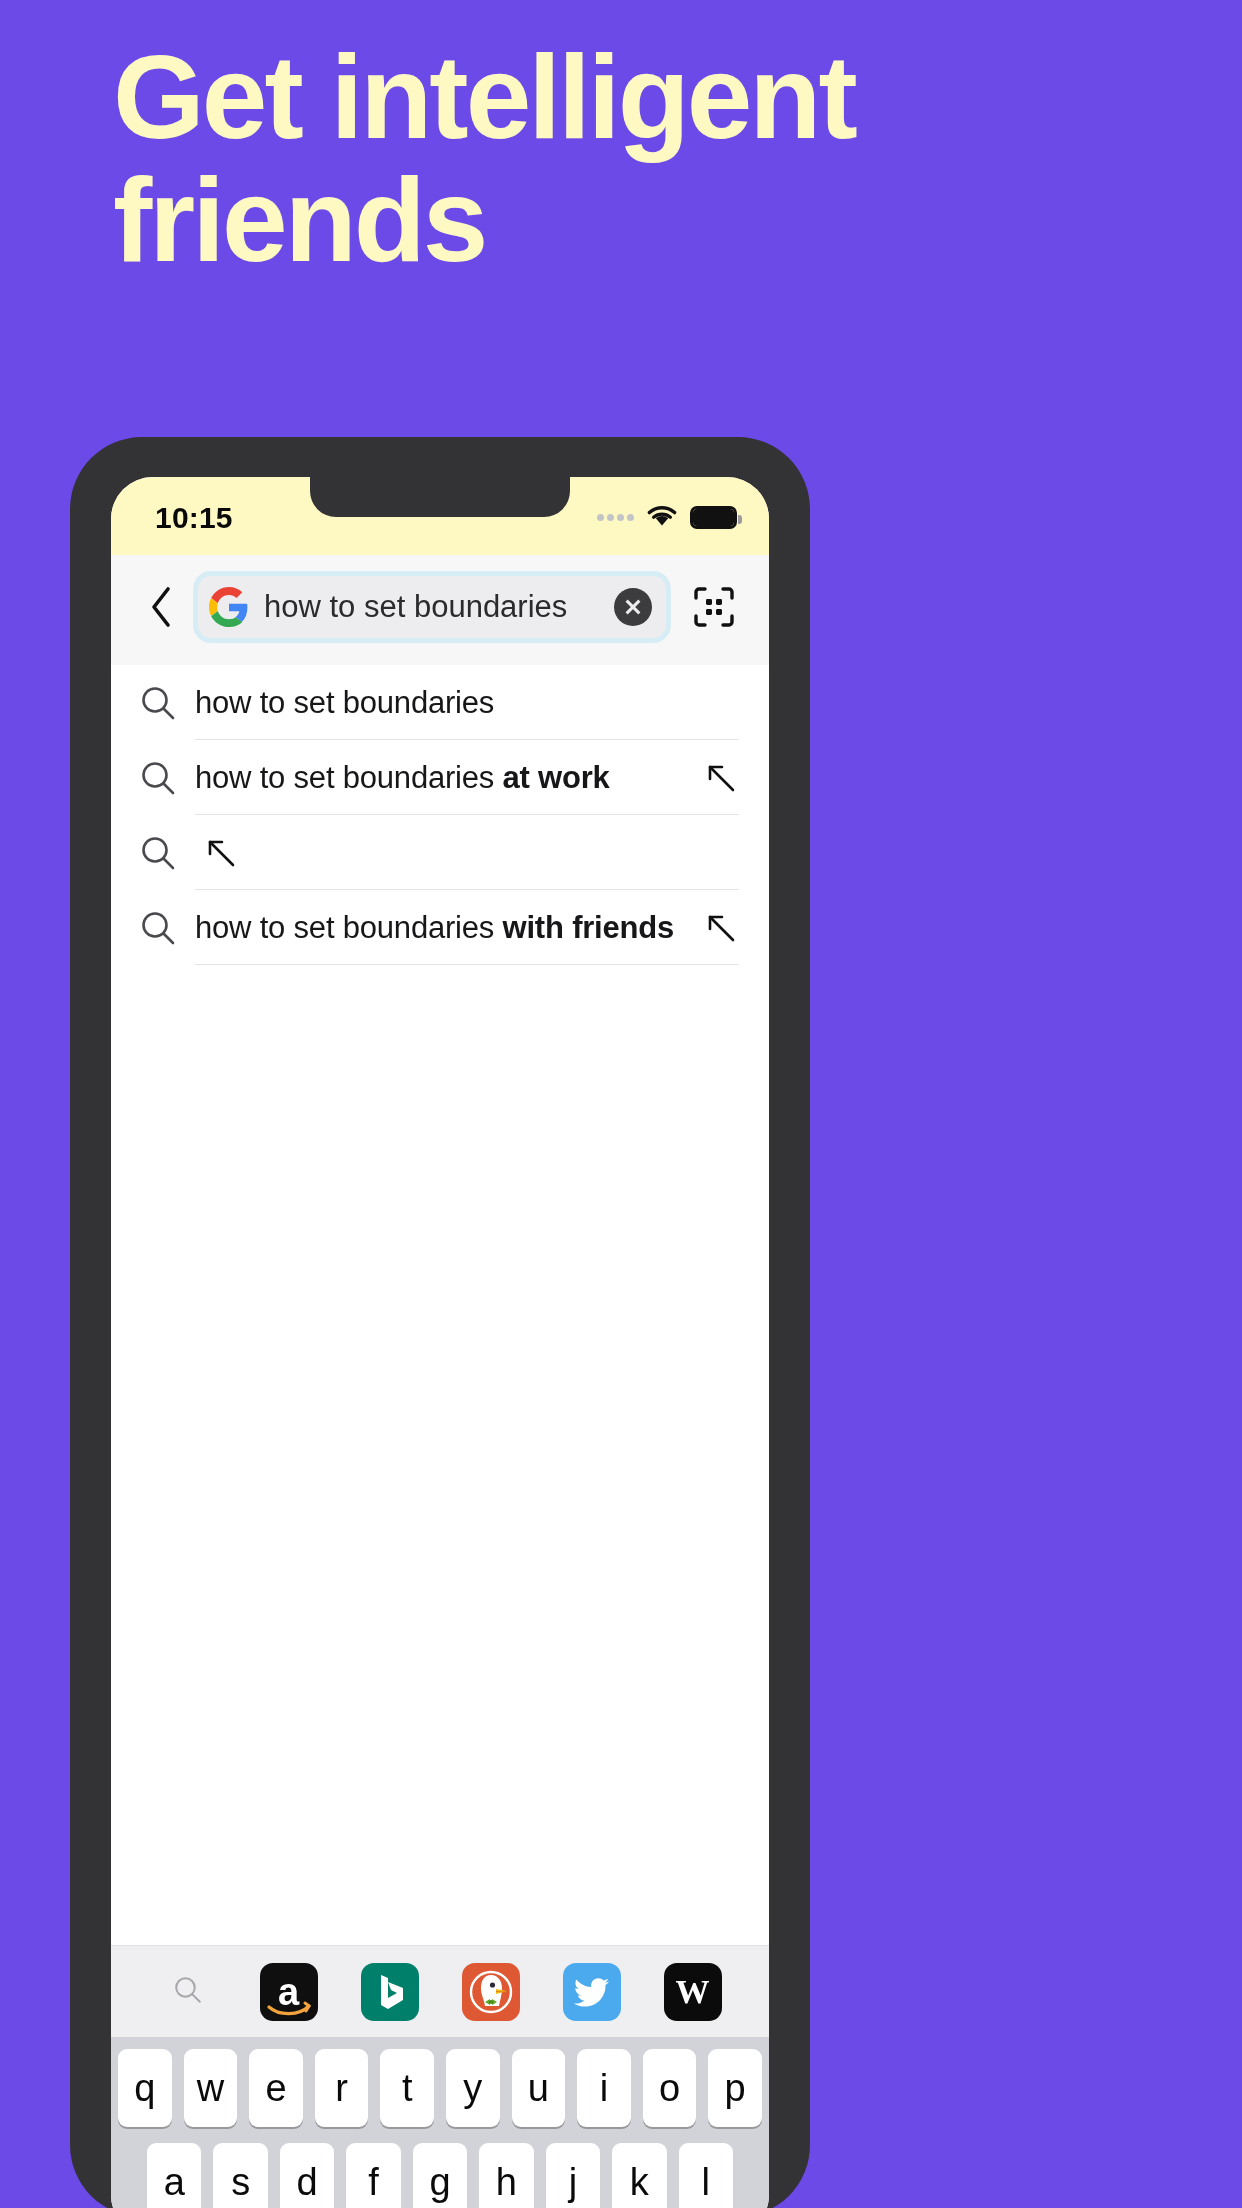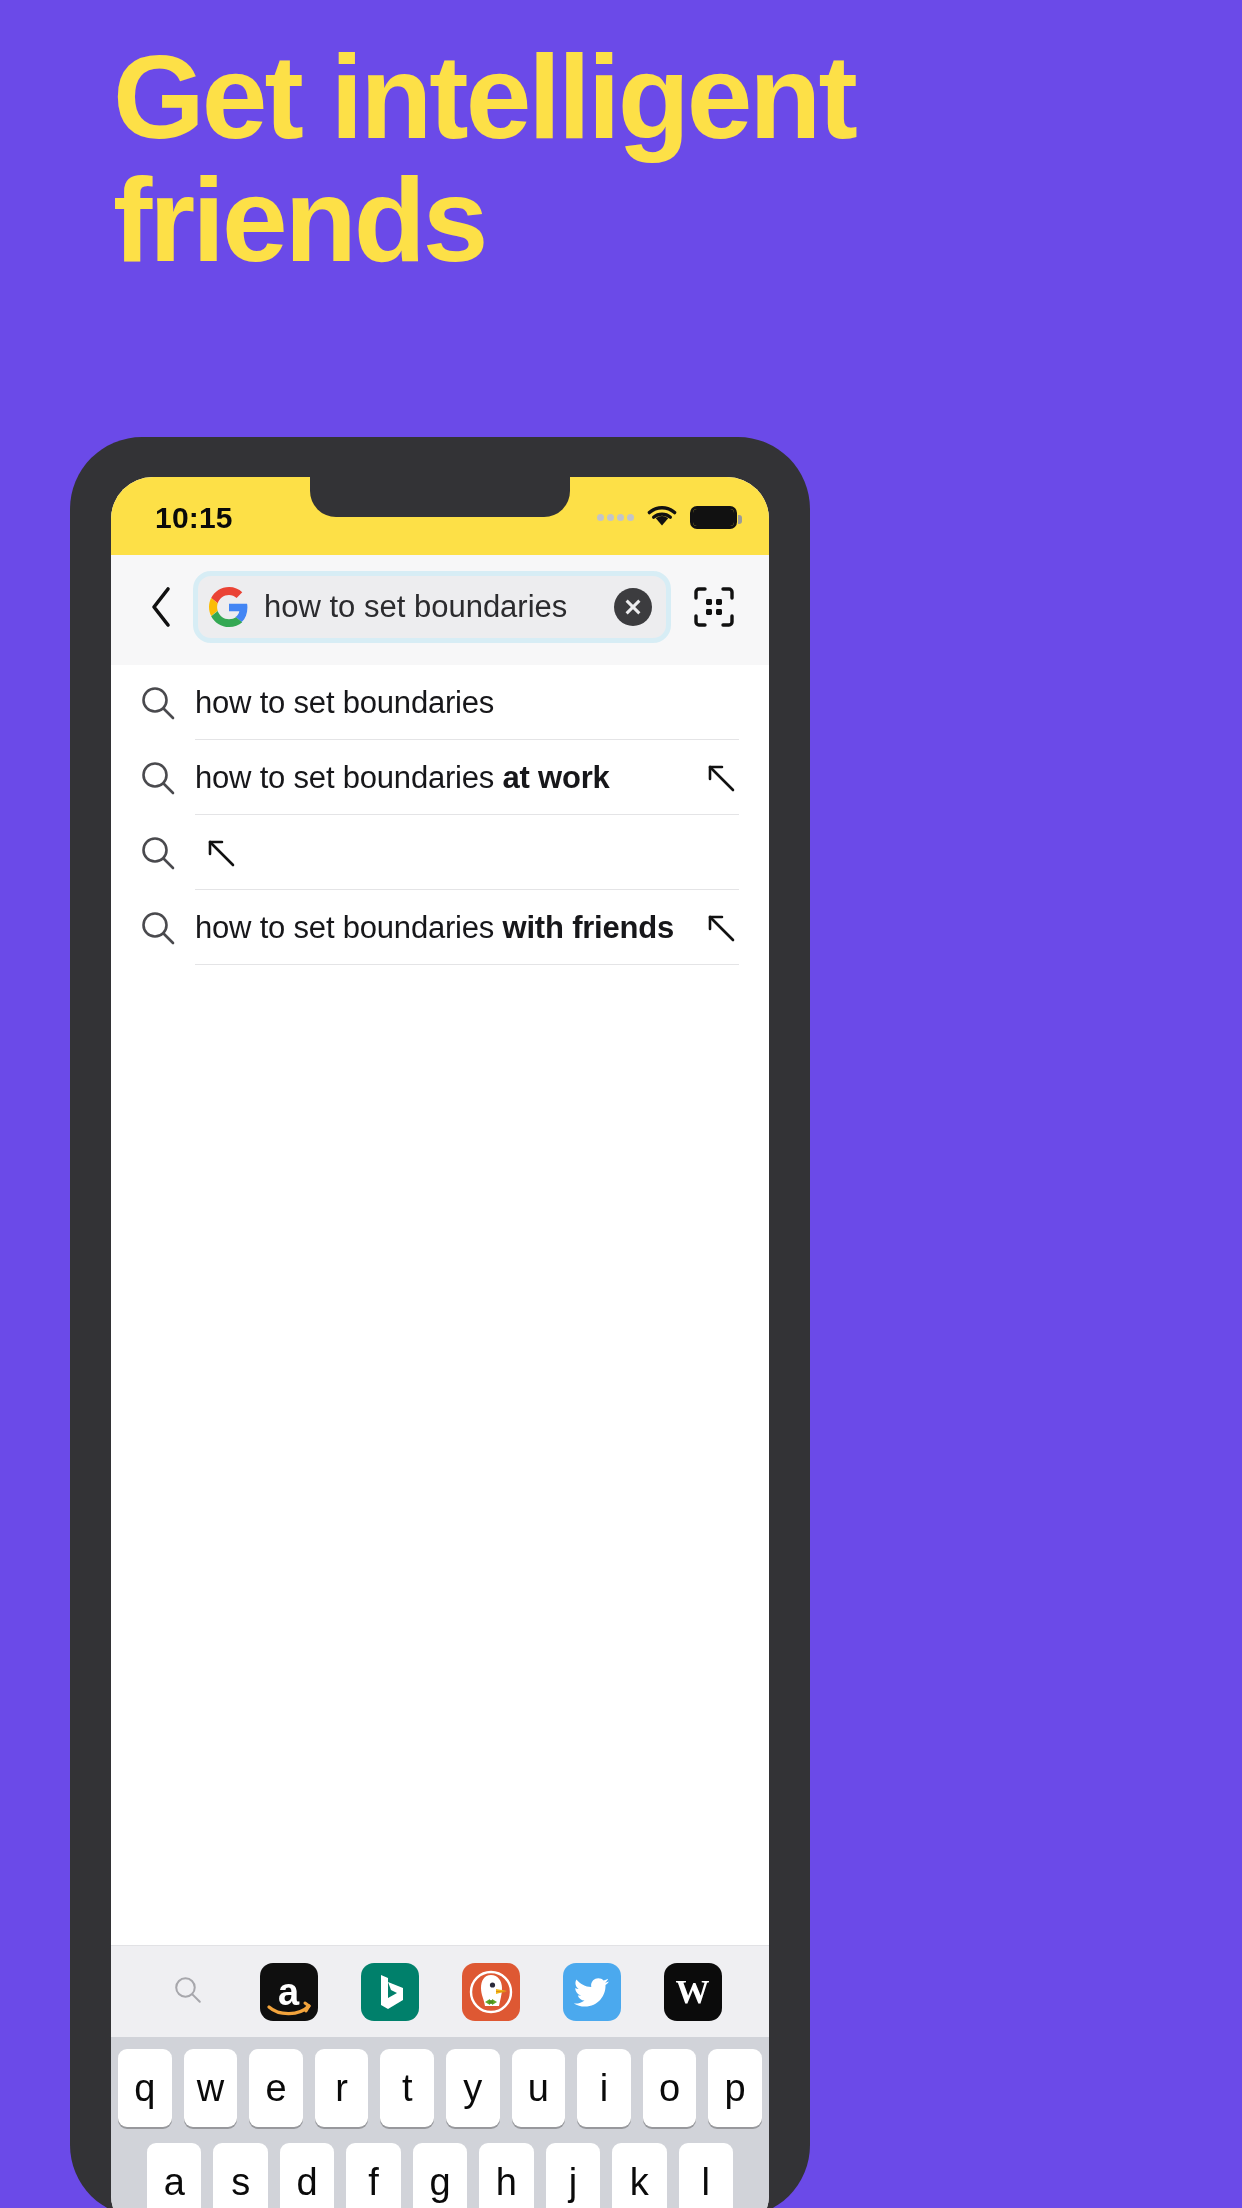--- a/index.html
+++ b/index.html
@@ -7,21 +7,21 @@
   body {
     background:#6B4AE8;
     font-family:"Liberation Sans", sans-serif;
     position:relative;
   }
 
   
   .headline {
     position:absolute;
     left:113px; top:36px; width:1060px;
-    color:#fde047;
+    color:#fef9c3;
     font-size:118px;
     font-weight:bold;
     line-height:1.04;
     letter-spacing:-3px;
   }
   .headline-line { display:block; white-space:nowrap; }
 
   
   .phone {
     position:absolute;
@@ -37,21 +37,21 @@
     width:658px; height:1760px;
     background:#FFFFFF;
     border-radius:42px;
     overflow:hidden;
   }
 
   
   .statusbar {
     position:relative;
     height:78px;
-    background:#fde047;
+    background:#fef9c3;
   }
   .notch {
     position:absolute;
     left:50%; top:-4px;
     transform:translateX(-50%);
     width:260px; height:44px;
     background:#333336;
     border-radius:0 0 26px 26px;
   }
   .sb-time {

